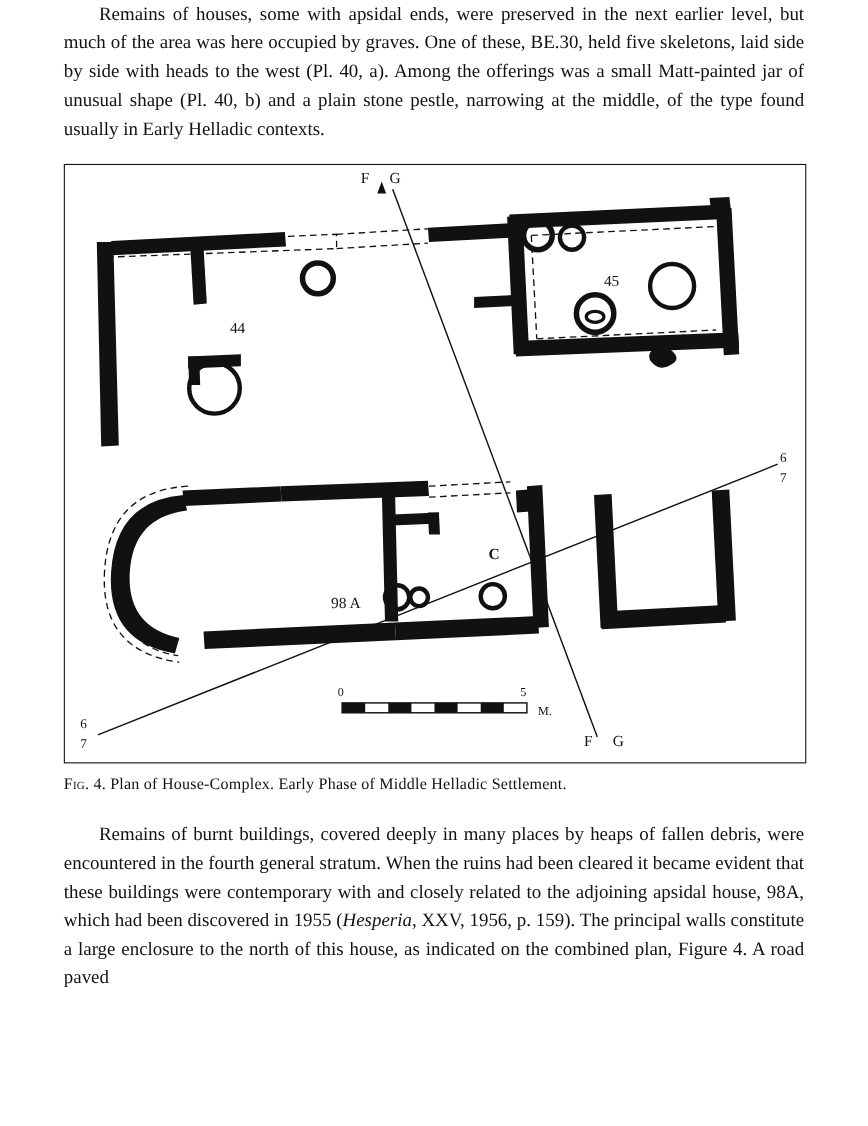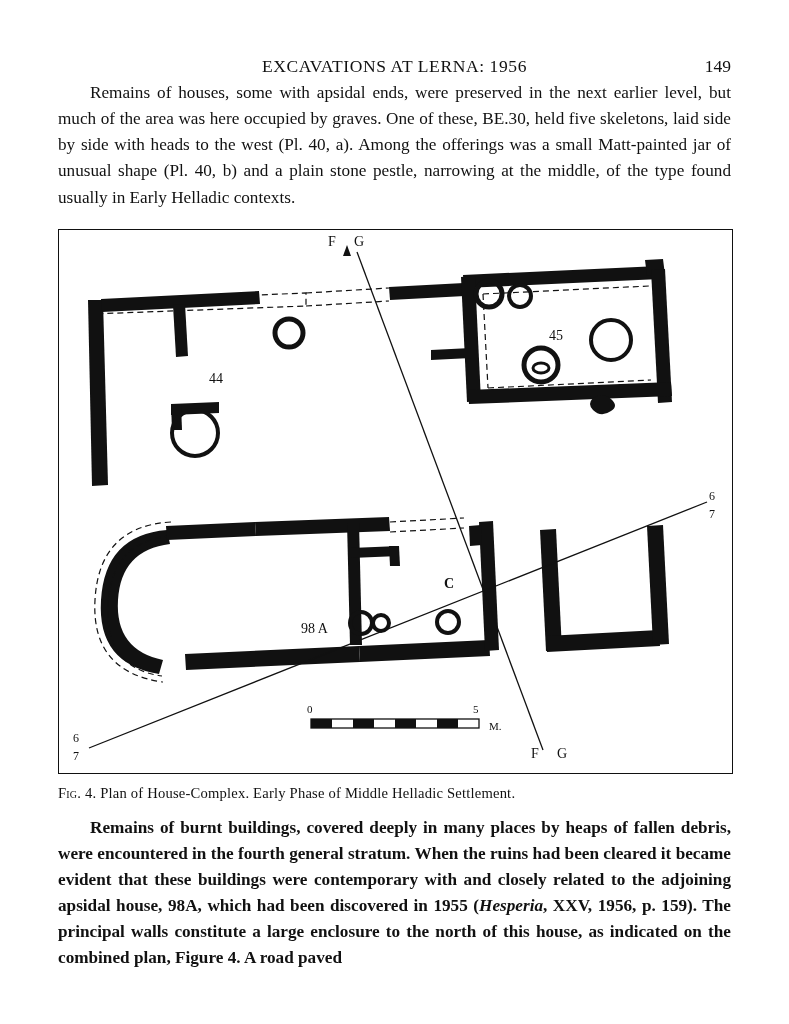--- a/index.html
+++ b/index.html
@@ -47,23 +47,22 @@
     line-height: 1.52;
     text-align: justify;
     text-justify: inter-word;
     margin: 0;
     hyphens: none;
   }
   .para.first {
     text-indent: 32px;
   }
   .para.last {
-    margin-top: 13px;
+    margin-top: 24px;
     text-indent: 32px;
-    font-weight: bold;
   }
   .para i { font-style: italic; }
 
   
   .figure-wrap {
     margin-top: 18px;
   }
   .figure-box {
     position: relative;
     width: 675px;
@@ -82,24 +81,20 @@
   .figure-caption .figno {
     font-variant: small-caps;
   }
   svg.plan { display:block; }
 </style>
 </head>
 <body>
 
 <div class="page">
 
-  <div class="running-head">
-    <div class="running-title">Excavations at Lerna: 1956</div>
-    <div class="page-number">149</div>
-  </div>
 
   <p class="para first">Remains of houses, some with apsidal ends, were preserved in the next earlier level, but much of the area was here occupied by graves. One of these, BE.30, held five skeletons, laid side by side with heads to the west (Pl. 40, a). Among the offerings was a small Matt-painted jar of unusual shape (Pl. 40, b) and a plain stone pestle, narrowing at the middle, of the type found usually in Early Helladic contexts.</p>
 
   <div class="figure-wrap">
     <div class="figure-box">
       <svg class="plan" width="673" height="543" viewBox="0 0 673 543">
         <g fill="#111" stroke="none">
 
           <g fill="none" stroke="#111" stroke-width="1.2" stroke-dasharray="6,4">
             <path d="M33 72 L247 63 L247 76 L33 84 Z"></path>

